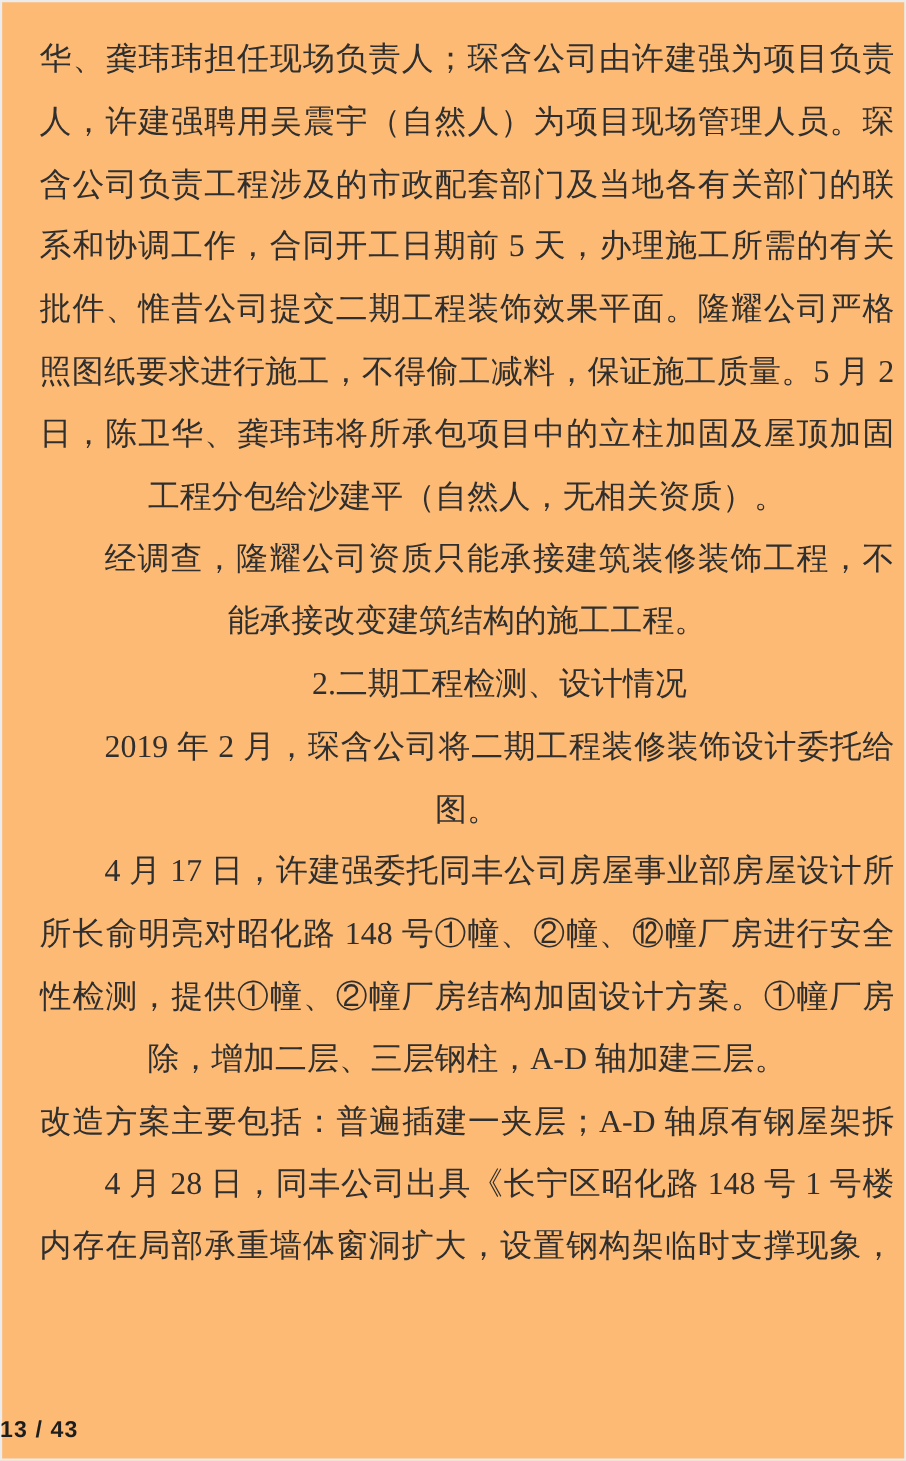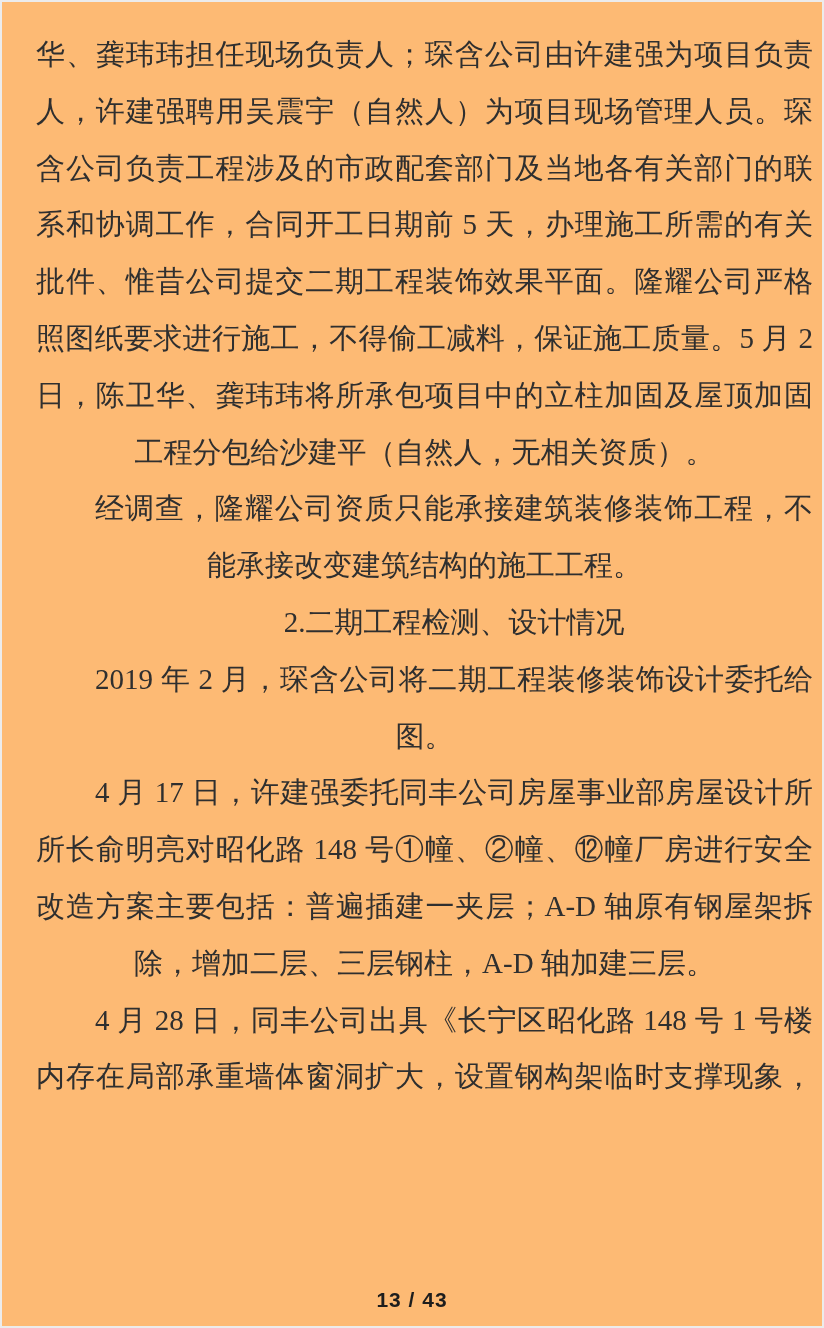--- a/index.html
+++ b/index.html
@@ -42,21 +42,20 @@
     text-justify: inter-character;
   }
   .line.indent {
     padding-left: 59px;
   }
   .footer {
     position: absolute;
     left: 0;
     bottom: 16px;
     width: 824px;
-    text-align: center;
   }
   .footer span {
     font-family: "Liberation Sans", "DejaVu Sans", sans-serif;
     font-weight: 700;
     font-size: 21px;
     color: #1d1d1d;
     letter-spacing: 1px;
   }
 </style>
 </head>
@@ -72,21 +71,22 @@
       <div class="line fill">照图纸要求进行施工，不得偷工减料，保证施工质量。5 月 2</div>
       <div class="line fill">日，陈卫华、龚玮玮将所承包项目中的立柱加固及屋顶加固</div>
       <div class="line">工程分包给沙建平（自然人，无相关资质）。</div>
       <div class="line indent fill">经调查，隆耀公司资质只能承接建筑装修装饰工程，不</div>
       <div class="line">能承接改变建筑结构的施工工程。</div>
       <div class="line indent">2.二期工程检测、设计情况</div>
       <div class="line indent fill">2019 年 2 月，琛含公司将二期工程装修装饰设计委托给</div>
       <div class="line">图。</div>
       <div class="line indent fill">4 月 17 日，许建强委托同丰公司房屋事业部房屋设计所</div>
       <div class="line fill">所长俞明亮对昭化路 148 号①幢、②幢、⑫幢厂房进行安全</div>
+      <div class="line fill">性检测，提供①幢、②幢厂房结构加固设计方案。①幢厂房</div>
+      <div class="line">除，增加二层、三层钢柱，A-D 轴加建三层。</div>
       <div class="line fill">改造方案主要包括：普遍插建一夹层；A-D 轴原有钢屋架拆</div>
-      <div class="line">除，增加二层、三层钢柱，A-D 轴加建三层。</div>
       <div class="line indent fill">4 月 28 日，同丰公司出具《长宁区昭化路 148 号 1 号楼</div>
       <div class="line fill">内存在局部承重墙体窗洞扩大，设置钢构架临时支撑现象，</div>
     </div>
   <div class="footer">
     <span>13 / 43</span>
   </div>
 </div>
 
 </body></html>

